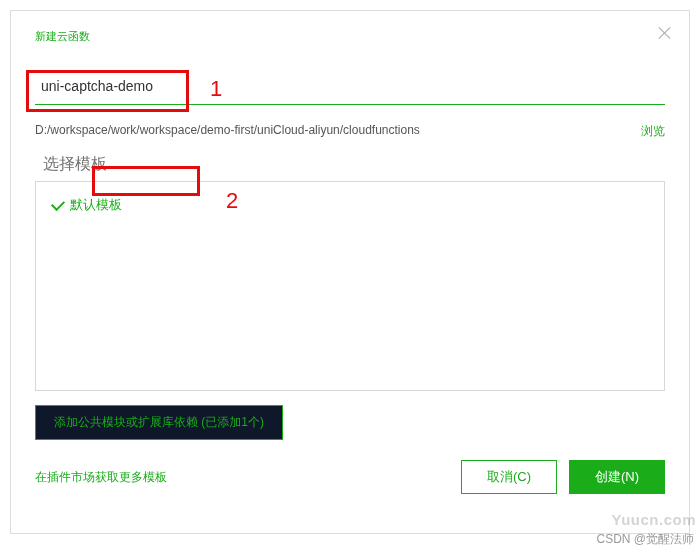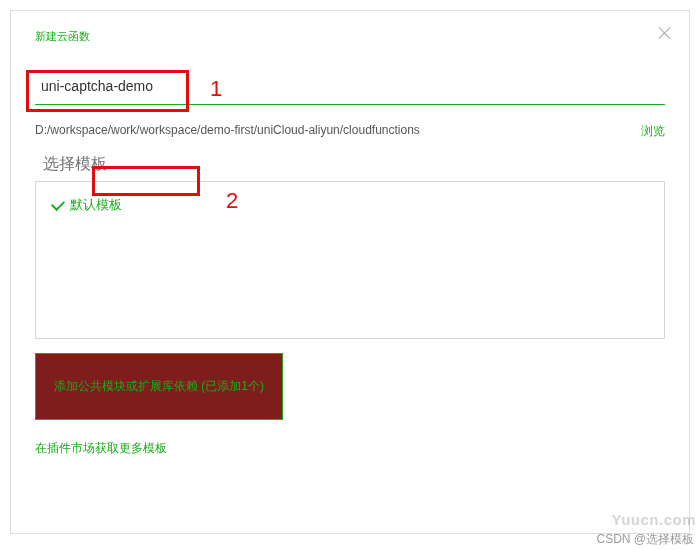--- a/index.html
+++ b/index.html
@@ -113,43 +113,43 @@
   }
   .type-label { margin-right: 6px; color: #555; cursor: pointer; }
   .details-link { color: #1aad19; text-decoration: underline; cursor: pointer; margin-left: 2px; }
   .section-label {
     font-size: 16px;
     color: #737373;
     margin: 6px 0 6px 8px;
   }
   .template-box {
     border: 1px solid #d7d7d7;
-    height: 158px;
+    height: 210px;
     padding: 14px 18px;
     margin-bottom: 14px;
   }
   .template-item {
     display: flex;
     align-items: center;
     gap: 8px;
     color: #1aad19;
     font-size: 13px;
   }
   .check-icon {
     width: 8px; height: 12px;
     border: solid #1aad19;
     border-width: 0 2px 2px 0;
     transform: rotate(45deg);
     margin-top: -3px;
   }
   .add-module-btn {
     border: 1px solid #1aad19;
     color: #1aad19;
-    background: #7f1d1d;
-    padding: 24px 18px;
+    background: #0f172a;
+    padding: 8px 18px;
     font-size: 12px;
     display: inline-block;
     cursor: pointer;
     margin-bottom: 20px;
   }
   .footer {
     display: flex;
     align-items: center;
     justify-content: space-between;
   }
@@ -220,23 +220,27 @@
     <div class="template-item">
       <span class="check-icon"></span>
       <span>默认模板</span>
     </div>
   </div>
 
   <div class="add-module-btn">添加公共模块或扩展库依赖 (已添加1个)</div>
 
   <div class="footer">
     <span class="more-link">在插件市场获取更多模板</span>
+    <div class="btn-row">
+      <div class="btn btn-cancel">取消(C)</div>
+      <div class="btn btn-create">创建(N)</div>
+    </div>
   </div>
 
 </div>
 
 <div class="anno-box box1"></div>
 <div class="marker m1">1</div>
 <div class="anno-box box2"></div>
 <div class="marker m2">2</div>
 
 <div class="watermark">Yuucn.com</div>
-<div class="credit">CSDN @选择模板</div>
+<div class="credit">CSDN @觉醒法师</div>
 
 </body></html>

